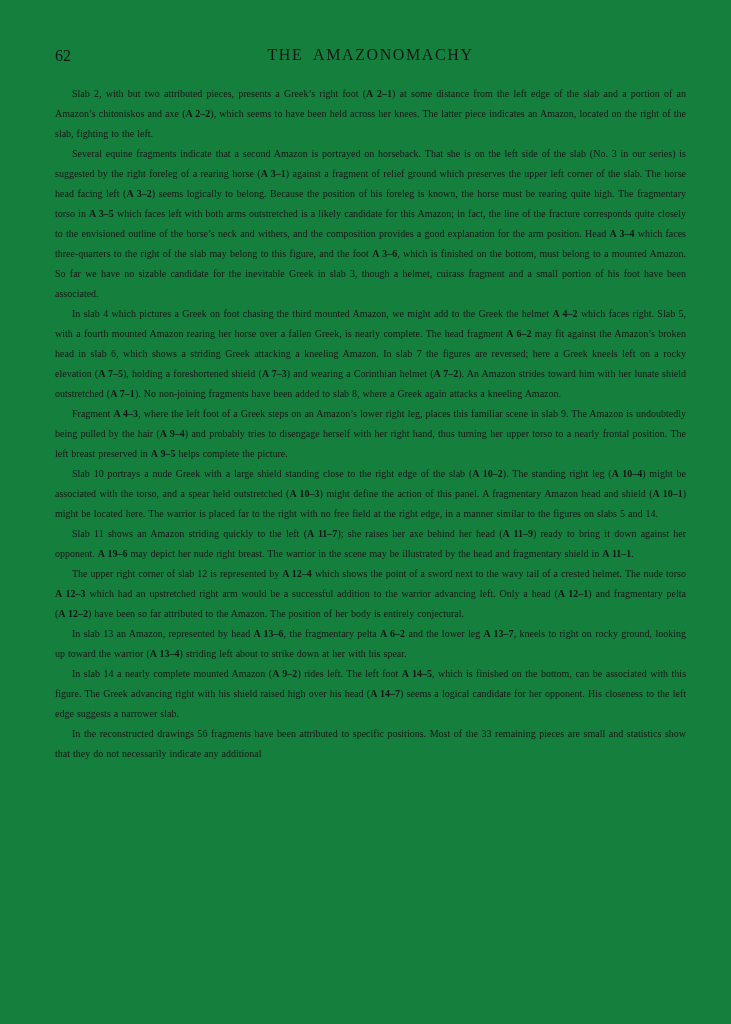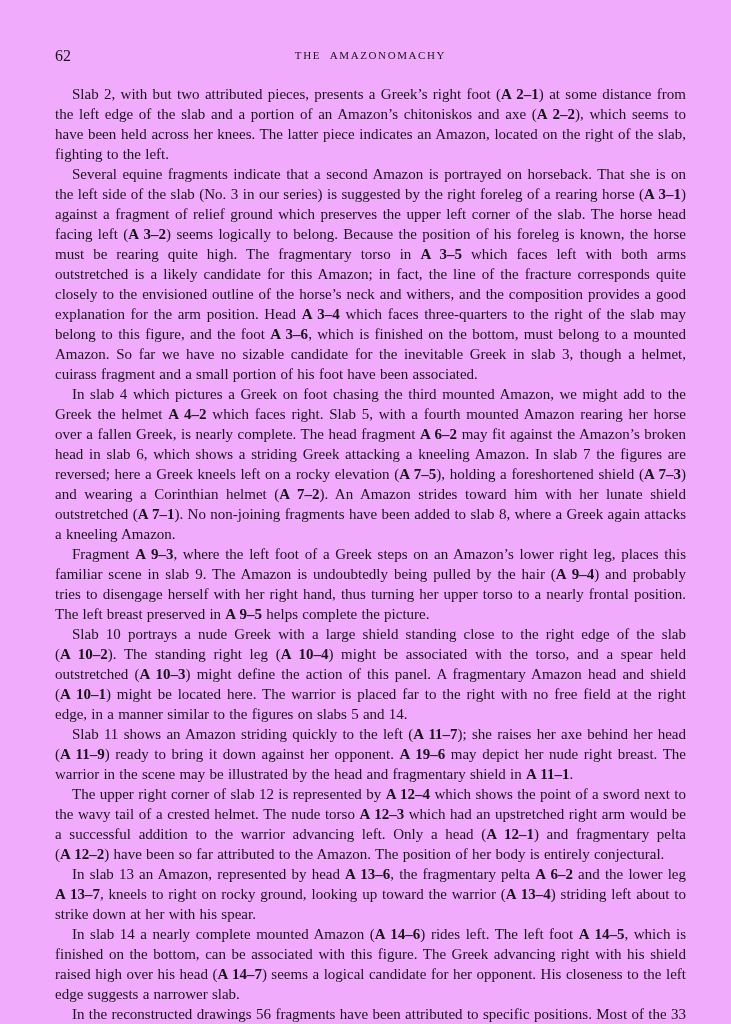--- a/index.html
+++ b/index.html
@@ -5,49 +5,49 @@
   html, body {
     margin: 0;
     padding: 0;
     background: #ffffff;
   }
   .page {
     position: relative;
     width: 731px;
     height: 1024px;
     box-sizing: border-box;
-    background: #f0abfc;
+    background: #15803d;
     color: #161616;
     font-family: "Liberation Serif", "DejaVu Serif", serif;
     padding: 46px 45px 0 55px;
     overflow: hidden;
   }
   .page-header {
     position: relative;
     height: 22px;
     margin-bottom: 16px;
   }
   .page-number {
     position: absolute;
     left: 0;
     top: 1px;
     font-size: 16px;
     line-height: 18px;
   }
   .running-head {
     text-align: center;
-    font-size: 11px;
+    font-size: 16px;
     line-height: 18px;
     letter-spacing: 1.6px;
     word-spacing: 5px;
     font-weight: 400;
   }
   .page-body p {
     margin: 0;
-    font-size: 15px;
+    font-size: 10px;
     line-height: 20px;
     text-align: justify;
     text-indent: 17px;
     word-spacing: 0.5px;
   }
   .page-body p b {
     font-weight: 700;
     white-space: nowrap;
   }
 </style>
@@ -56,21 +56,21 @@
 
 <div class="page">
   <div class="page-header">
     <span class="page-number">62</span>
     <div class="running-head">THE AMAZONOMACHY</div>
   </div>
   <div class="page-body">
       <p>Slab 2, with but two attributed pieces, presents a Greek’s right foot (<b>A 2–1</b>) at some distance from the left edge of the slab and a portion of an Amazon’s chitoniskos and axe (<b>A 2–2</b>), which seems to have been held across her knees. The latter piece indicates an Amazon, located on the right of the slab, fighting to the left.</p>
       <p>Several equine fragments indicate that a second Amazon is portrayed on horseback. That she is on the left side of the slab (No. 3 in our series) is suggested by the right foreleg of a rearing horse (<b>A 3–1</b>) against a fragment of relief ground which preserves the upper left corner of the slab. The horse head facing left (<b>A 3–2</b>) seems logically to belong. Because the position of his foreleg is known, the horse must be rearing quite high. The fragmentary torso in <b>A 3–5</b> which faces left with both arms outstretched is a likely candidate for this Amazon; in fact, the line of the fracture corresponds quite closely to the envisioned outline of the horse’s neck and withers, and the composition provides a good explanation for the arm position. Head <b>A 3–4</b> which faces three-quarters to the right of the slab may belong to this figure, and the foot <b>A 3–6</b>, which is finished on the bottom, must belong to a mounted Amazon. So far we have no sizable candidate for the inevitable Greek in slab 3, though a helmet, cuirass fragment and a small portion of his foot have been associated.</p>
       <p>In slab 4 which pictures a Greek on foot chasing the third mounted Amazon, we might add to the Greek the helmet <b>A 4–2</b> which faces right. Slab 5, with a fourth mounted Amazon rearing her horse over a fallen Greek, is nearly complete. The head fragment <b>A 6–2</b> may fit against the Amazon’s broken head in slab 6, which shows a striding Greek attacking a kneeling Amazon. In slab 7 the figures are reversed; here a Greek kneels left on a rocky elevation (<b>A 7–5</b>), holding a foreshortened shield (<b>A 7–3</b>) and wearing a Corinthian helmet (<b>A 7–2</b>). An Amazon strides toward him with her lunate shield outstretched (<b>A 7–1</b>). No non-joining fragments have been added to slab 8, where a Greek again attacks a kneeling Amazon.</p>
-      <p>Fragment <b>A 9–3</b>, where the left foot of a Greek steps on an Amazon’s lower right leg, places this familiar scene in slab 9. The Amazon is undoubtedly being pulled by the hair (<b>A 9–4</b>) and probably tries to disengage herself with her right hand, thus turning her upper torso to a nearly frontal position. The left breast preserved in <b>A 9–5</b> helps complete the picture.</p>
+      <p>Fragment <b>A 4–3</b>, where the left foot of a Greek steps on an Amazon’s lower right leg, places this familiar scene in slab 9. The Amazon is undoubtedly being pulled by the hair (<b>A 9–4</b>) and probably tries to disengage herself with her right hand, thus turning her upper torso to a nearly frontal position. The left breast preserved in <b>A 9–5</b> helps complete the picture.</p>
       <p>Slab 10 portrays a nude Greek with a large shield standing close to the right edge of the slab (<b>A 10–2</b>). The standing right leg (<b>A 10–4</b>) might be associated with the torso, and a spear held outstretched (<b>A 10–3</b>) might define the action of this panel. A fragmentary Amazon head and shield (<b>A 10–1</b>) might be located here. The warrior is placed far to the right with no free field at the right edge, in a manner similar to the figures on slabs 5 and 14.</p>
       <p>Slab 11 shows an Amazon striding quickly to the left (<b>A 11–7</b>); she raises her axe behind her head (<b>A 11–9</b>) ready to bring it down against her opponent. <b>A 19–6</b> may depict her nude right breast. The warrior in the scene may be illustrated by the head and fragmentary shield in <b>A 11–1</b>.</p>
       <p>The upper right corner of slab 12 is represented by <b>A 12–4</b> which shows the point of a sword next to the wavy tail of a crested helmet. The nude torso <b>A 12–3</b> which had an upstretched right arm would be a successful addition to the warrior advancing left. Only a head (<b>A 12–1</b>) and fragmentary pelta (<b>A 12–2</b>) have been so far attributed to the Amazon. The position of her body is entirely conjectural.</p>
       <p>In slab 13 an Amazon, represented by head <b>A 13–6</b>, the fragmentary pelta <b>A 6–2</b> and the lower leg <b>A 13–7</b>, kneels to right on rocky ground, looking up toward the warrior (<b>A 13–4</b>) striding left about to strike down at her with his spear.</p>
-      <p>In slab 14 a nearly complete mounted Amazon (<b>A 14–6</b>) rides left. The left foot <b>A 14–5</b>, which is finished on the bottom, can be associated with this figure. The Greek advancing right with his shield raised high over his head (<b>A 14–7</b>) seems a logical candidate for her opponent. His closeness to the left edge suggests a narrower slab.</p>
+      <p>In slab 14 a nearly complete mounted Amazon (<b>A 9–2</b>) rides left. The left foot <b>A 14–5</b>, which is finished on the bottom, can be associated with this figure. The Greek advancing right with his shield raised high over his head (<b>A 14–7</b>) seems a logical candidate for her opponent. His closeness to the left edge suggests a narrower slab.</p>
       <p>In the reconstructed drawings 56 fragments have been attributed to specific positions. Most of the 33 remaining pieces are small and statistics show that they do not necessarily indicate any additional</p>
     </div>
 </div>
 
 </body></html>

